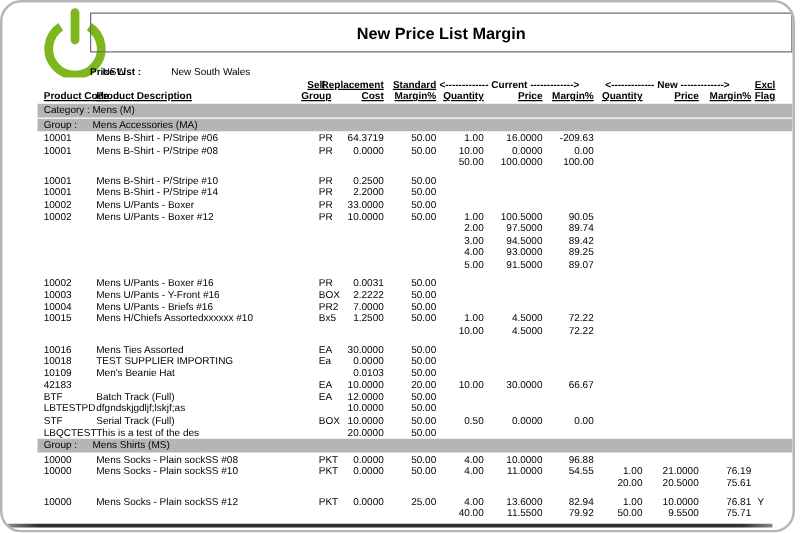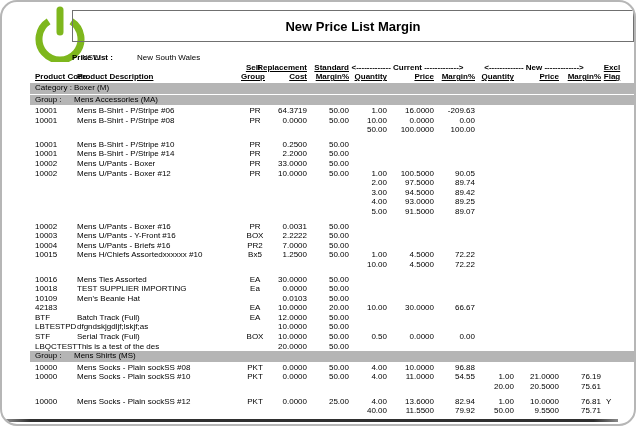--- a/index.html
+++ b/index.html
@@ -16,21 +16,21 @@
   .title-box .title{font-size:13px;font-weight:bold;}
   .meta{position:absolute;left:0;top:51px;width:100%;height:10px;}
   .hdr1{position:absolute;left:0;top:61px;width:100%;height:10px;}
   .hdr2{position:absolute;left:0;top:70px;width:100%;height:10px;}
   .cell{position:absolute;top:0;font-size:8px;line-height:9.6px;white-space:nowrap;}
   .b{font-weight:bold;}
   .u{text-decoration:underline;}
   
   .code  {left:33px;}
   .desc  {left:75px;}
-  .unit  {left:239px;width:28px;text-align:center;}
+  .unit  {left:253px;width:28px;}
   .cost  {left:253px;width:52px;text-align:right;}
   .std   {left:300px;width:47px;text-align:right;}
   .cqty  {left:338px;width:47px;text-align:right;}
   .cprice{left:380px;width:52px;text-align:right;}
   .cmar  {left:426px;width:47px;text-align:right;}
   .nqty  {left:465px;width:47px;text-align:right;}
   .nprice{left:505px;width:52px;text-align:right;}
   .nmar  {left:552px;width:47px;text-align:right;}
   .flag  {left:604px;width:16px;}
   .hunit {left:236px;width:30px;text-align:center;}
@@ -97,21 +97,21 @@
     <span class="cell cmar b u">Margin%</span>
     <span class="cell nqty b u">Quantity</span>
     <span class="cell nprice b u">Price</span>
     <span class="cell nmar b u">Margin%</span>
     <span class="cell hexcl b u">Flag</span>
   </div>
 
   <div class="rows">
     <div class="band" style="background: rgb(181, 181, 181);">
       <span class="band-label">Category :</span>
-      <span class="band-value">Boxer (M)</span>
+      <span class="band-value">Mens (M)</span>
     </div>
     <div>
         <div class="band" style="background: rgb(181, 181, 181);">
           <span class="band-label">Group :</span>
           <span class="band-value">Mens Accessories (MA)</span>
         </div>
         <div class="row">
           <div class="line">
             <span class="cell code">10001</span>
             <span class="cell desc">Mens B-Shirt - P/Stripe #06</span>

